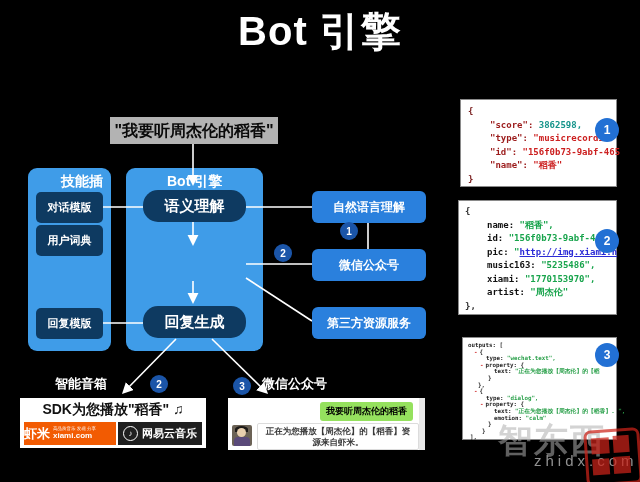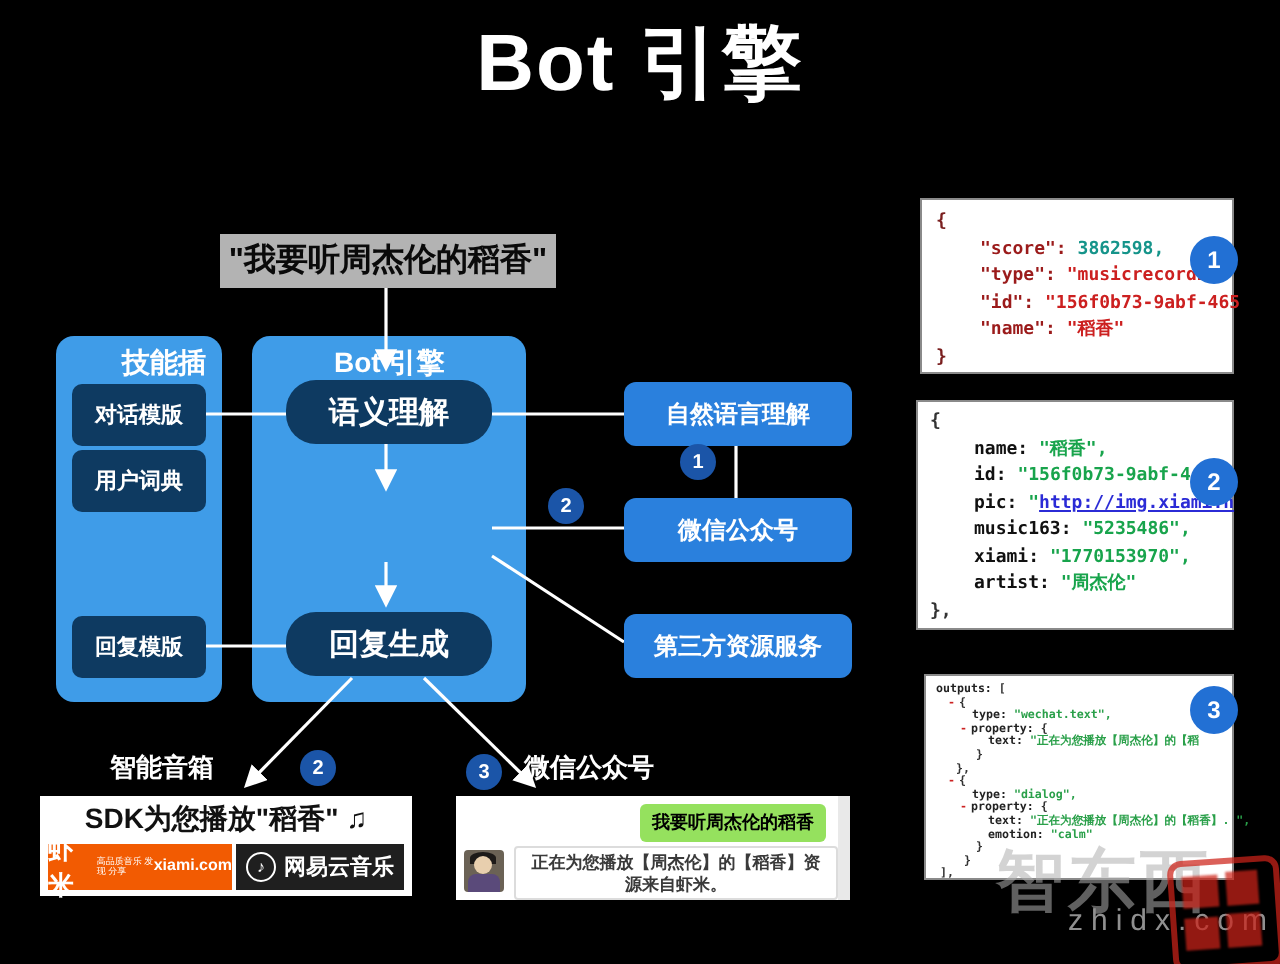--- a/index.html
+++ b/index.html
@@ -24,21 +24,21 @@
   .badge{position:absolute;background:#1b55a8;border-radius:50%;color:#fff;font-weight:700;
          display:flex;align-items:center;justify-content:center;z-index:4;}
   .badge.d{width:18px;height:18px;font-size:10px;}
   .badge.code{width:24px;height:24px;font-size:12px;background:#2270d4;}
   .blabel{position:absolute;color:#fff;font-size:13px;font-weight:700;z-index:3;}
   .sdkbox{position:absolute;left:20px;top:398px;width:186px;height:50px;background:#fff;z-index:3;}
   .sdktext{text-align:center;color:#111;font-size:14px;font-weight:700;margin-top:3px;}
   .logos{display:flex;height:23px;margin:3px 4px 0 4px;gap:2px;}
   .xiami{flex:0 0 92px;background:#f25b02;color:#fff;display:flex;align-items:center;gap:3px;}
   .xm-name{font-size:13px;font-weight:800;}
-  .xm-col{display:flex;flex-direction:row;line-height:1;}
+  .xm-col{display:flex;flex-direction:column;line-height:1;}
   .xm-tag{font-size:4.5px;}
   .xm-dom{font-size:8px;font-weight:700;}
   .netease{flex:1;background:#1f1f1f;color:#fff;display:flex;align-items:center;justify-content:center;gap:4px;}
   .ne-icon{width:13px;height:13px;border:1.5px solid #fff;border-radius:50%;font-size:8px;line-height:13px;
            text-align:center;color:#fff;}
   .ne-name{font-size:11px;font-weight:700;}
   .chatbox{position:absolute;left:228px;top:398px;width:197px;height:52px;background:#fff;z-index:3;text-align:center;}
   .chat-scroll{position:absolute;right:0;top:0;width:6px;height:100%;background:#e9e9e9;}
   .msg-user{position:absolute;right:12px;top:4px;background:#95e15e;color:#000;font-size:9px;font-weight:700;
             padding:3px 6px;border-radius:3px;}

